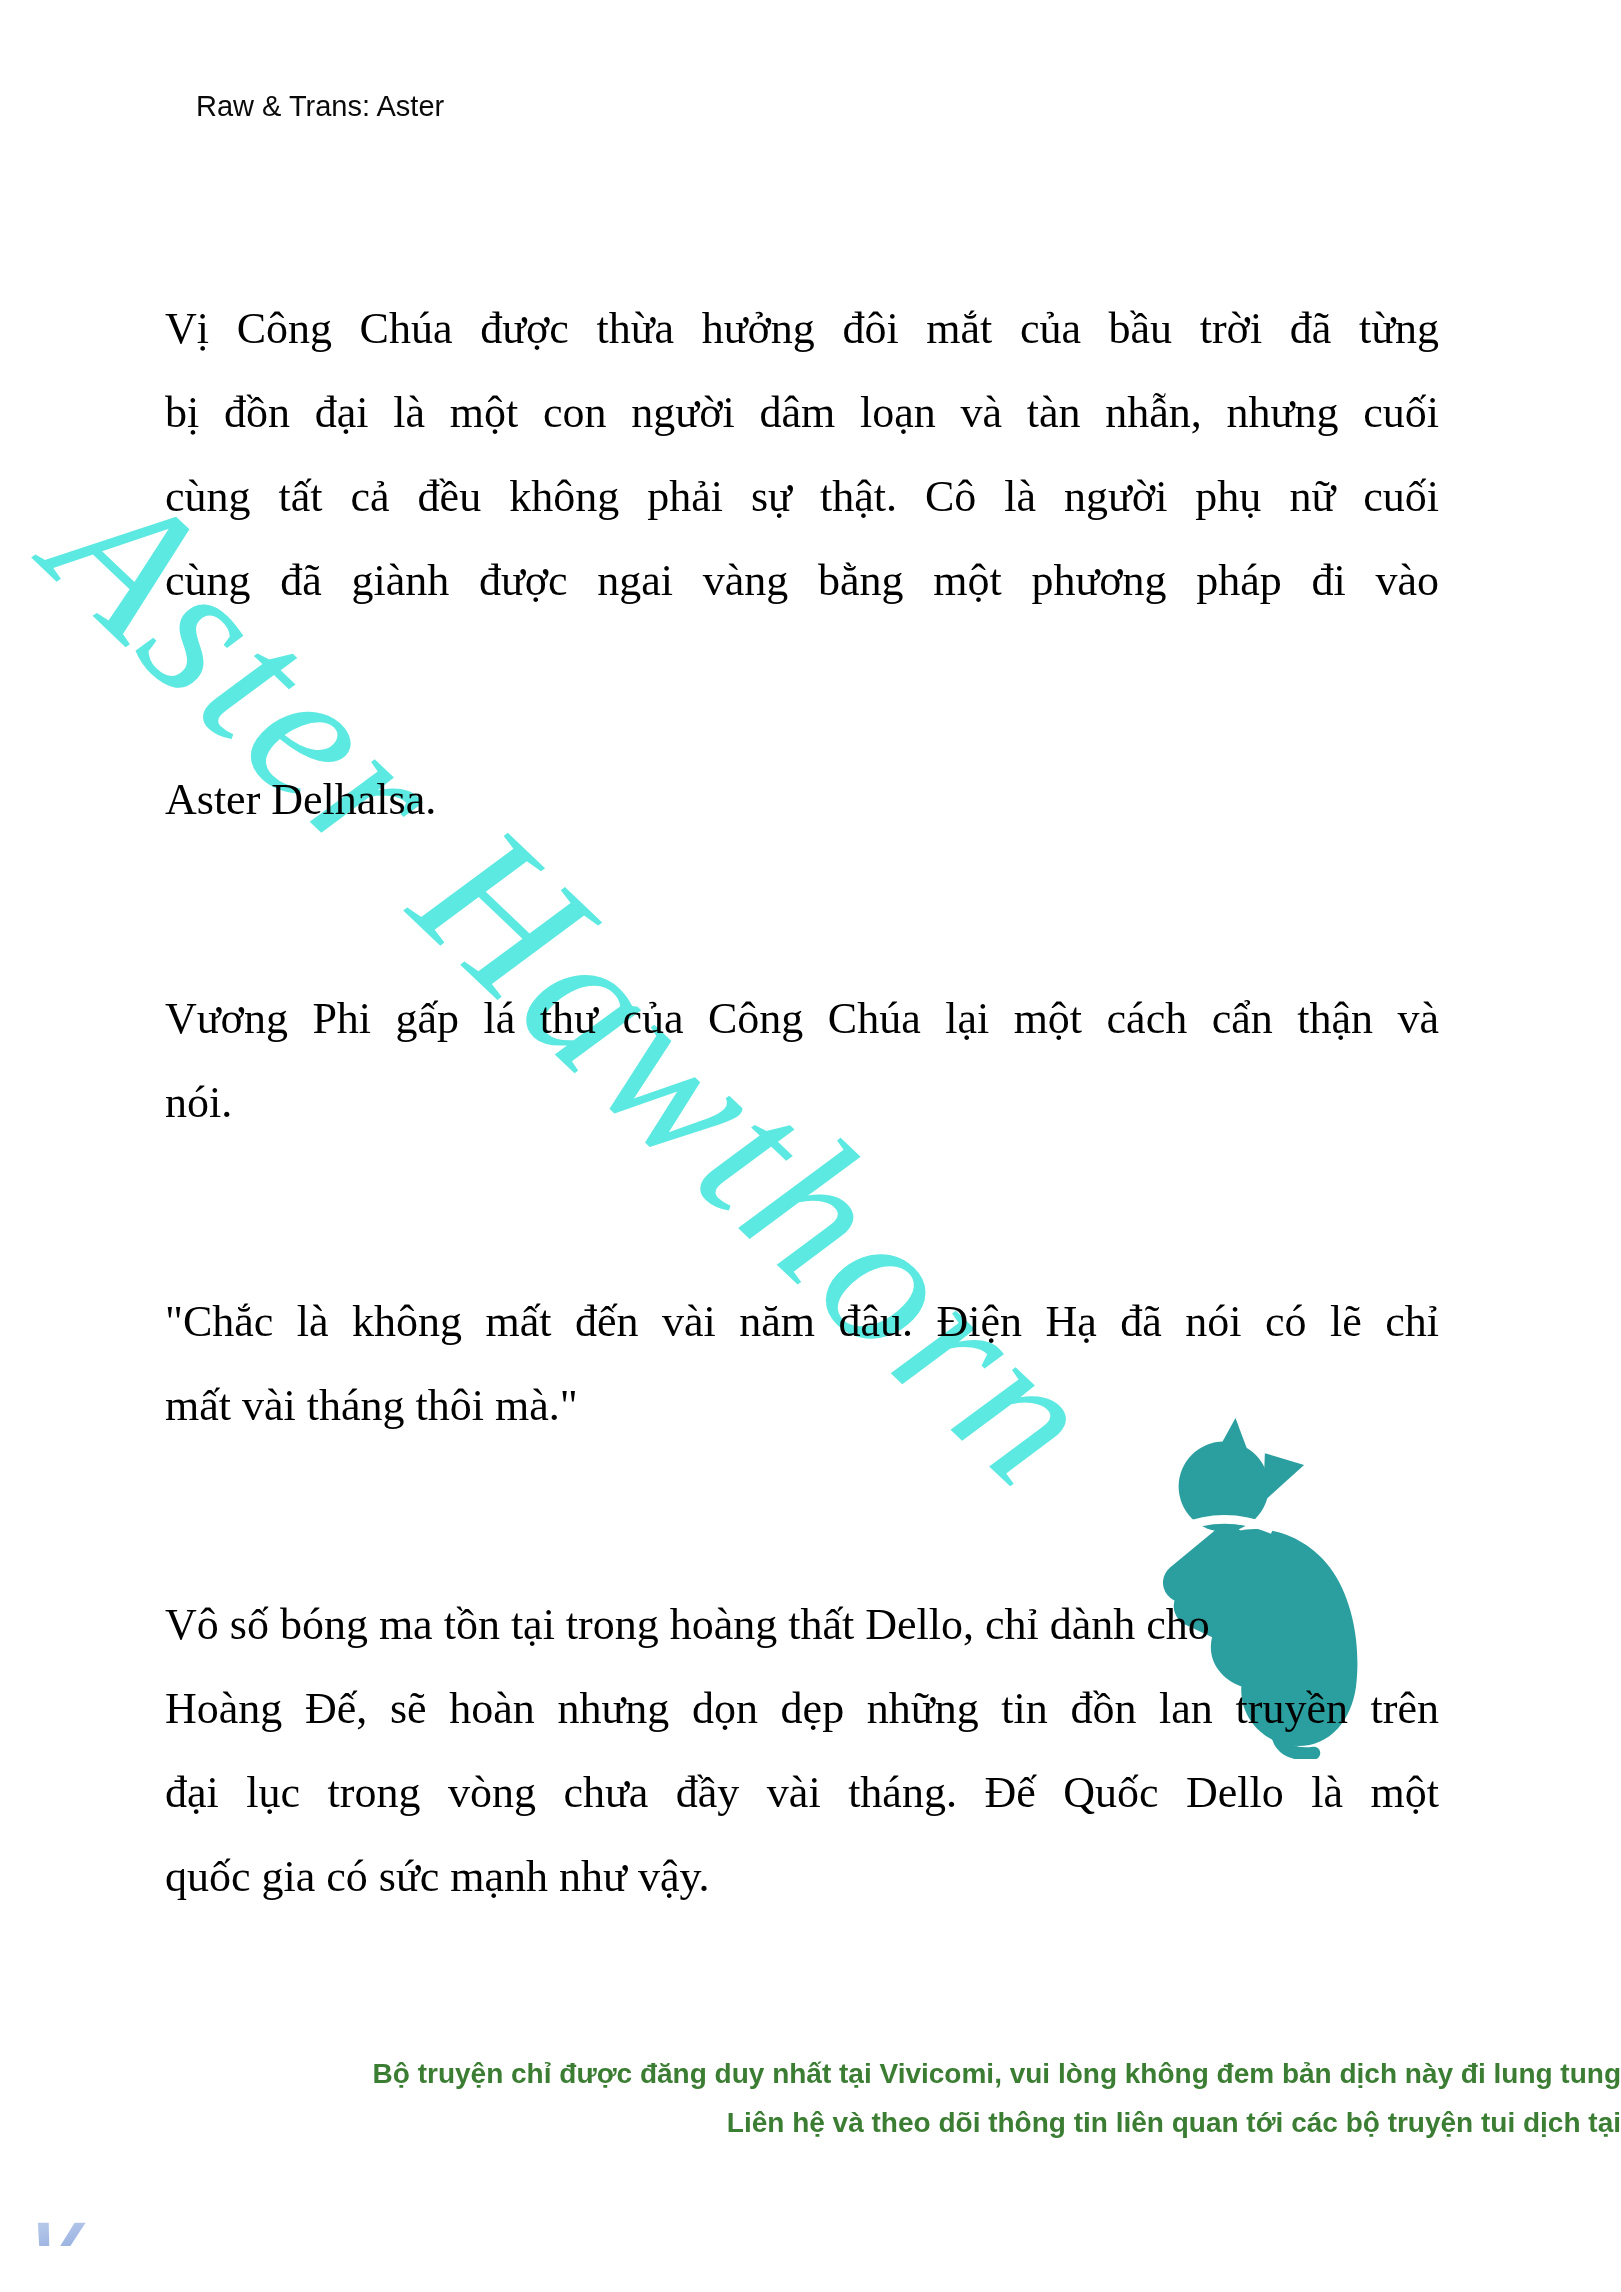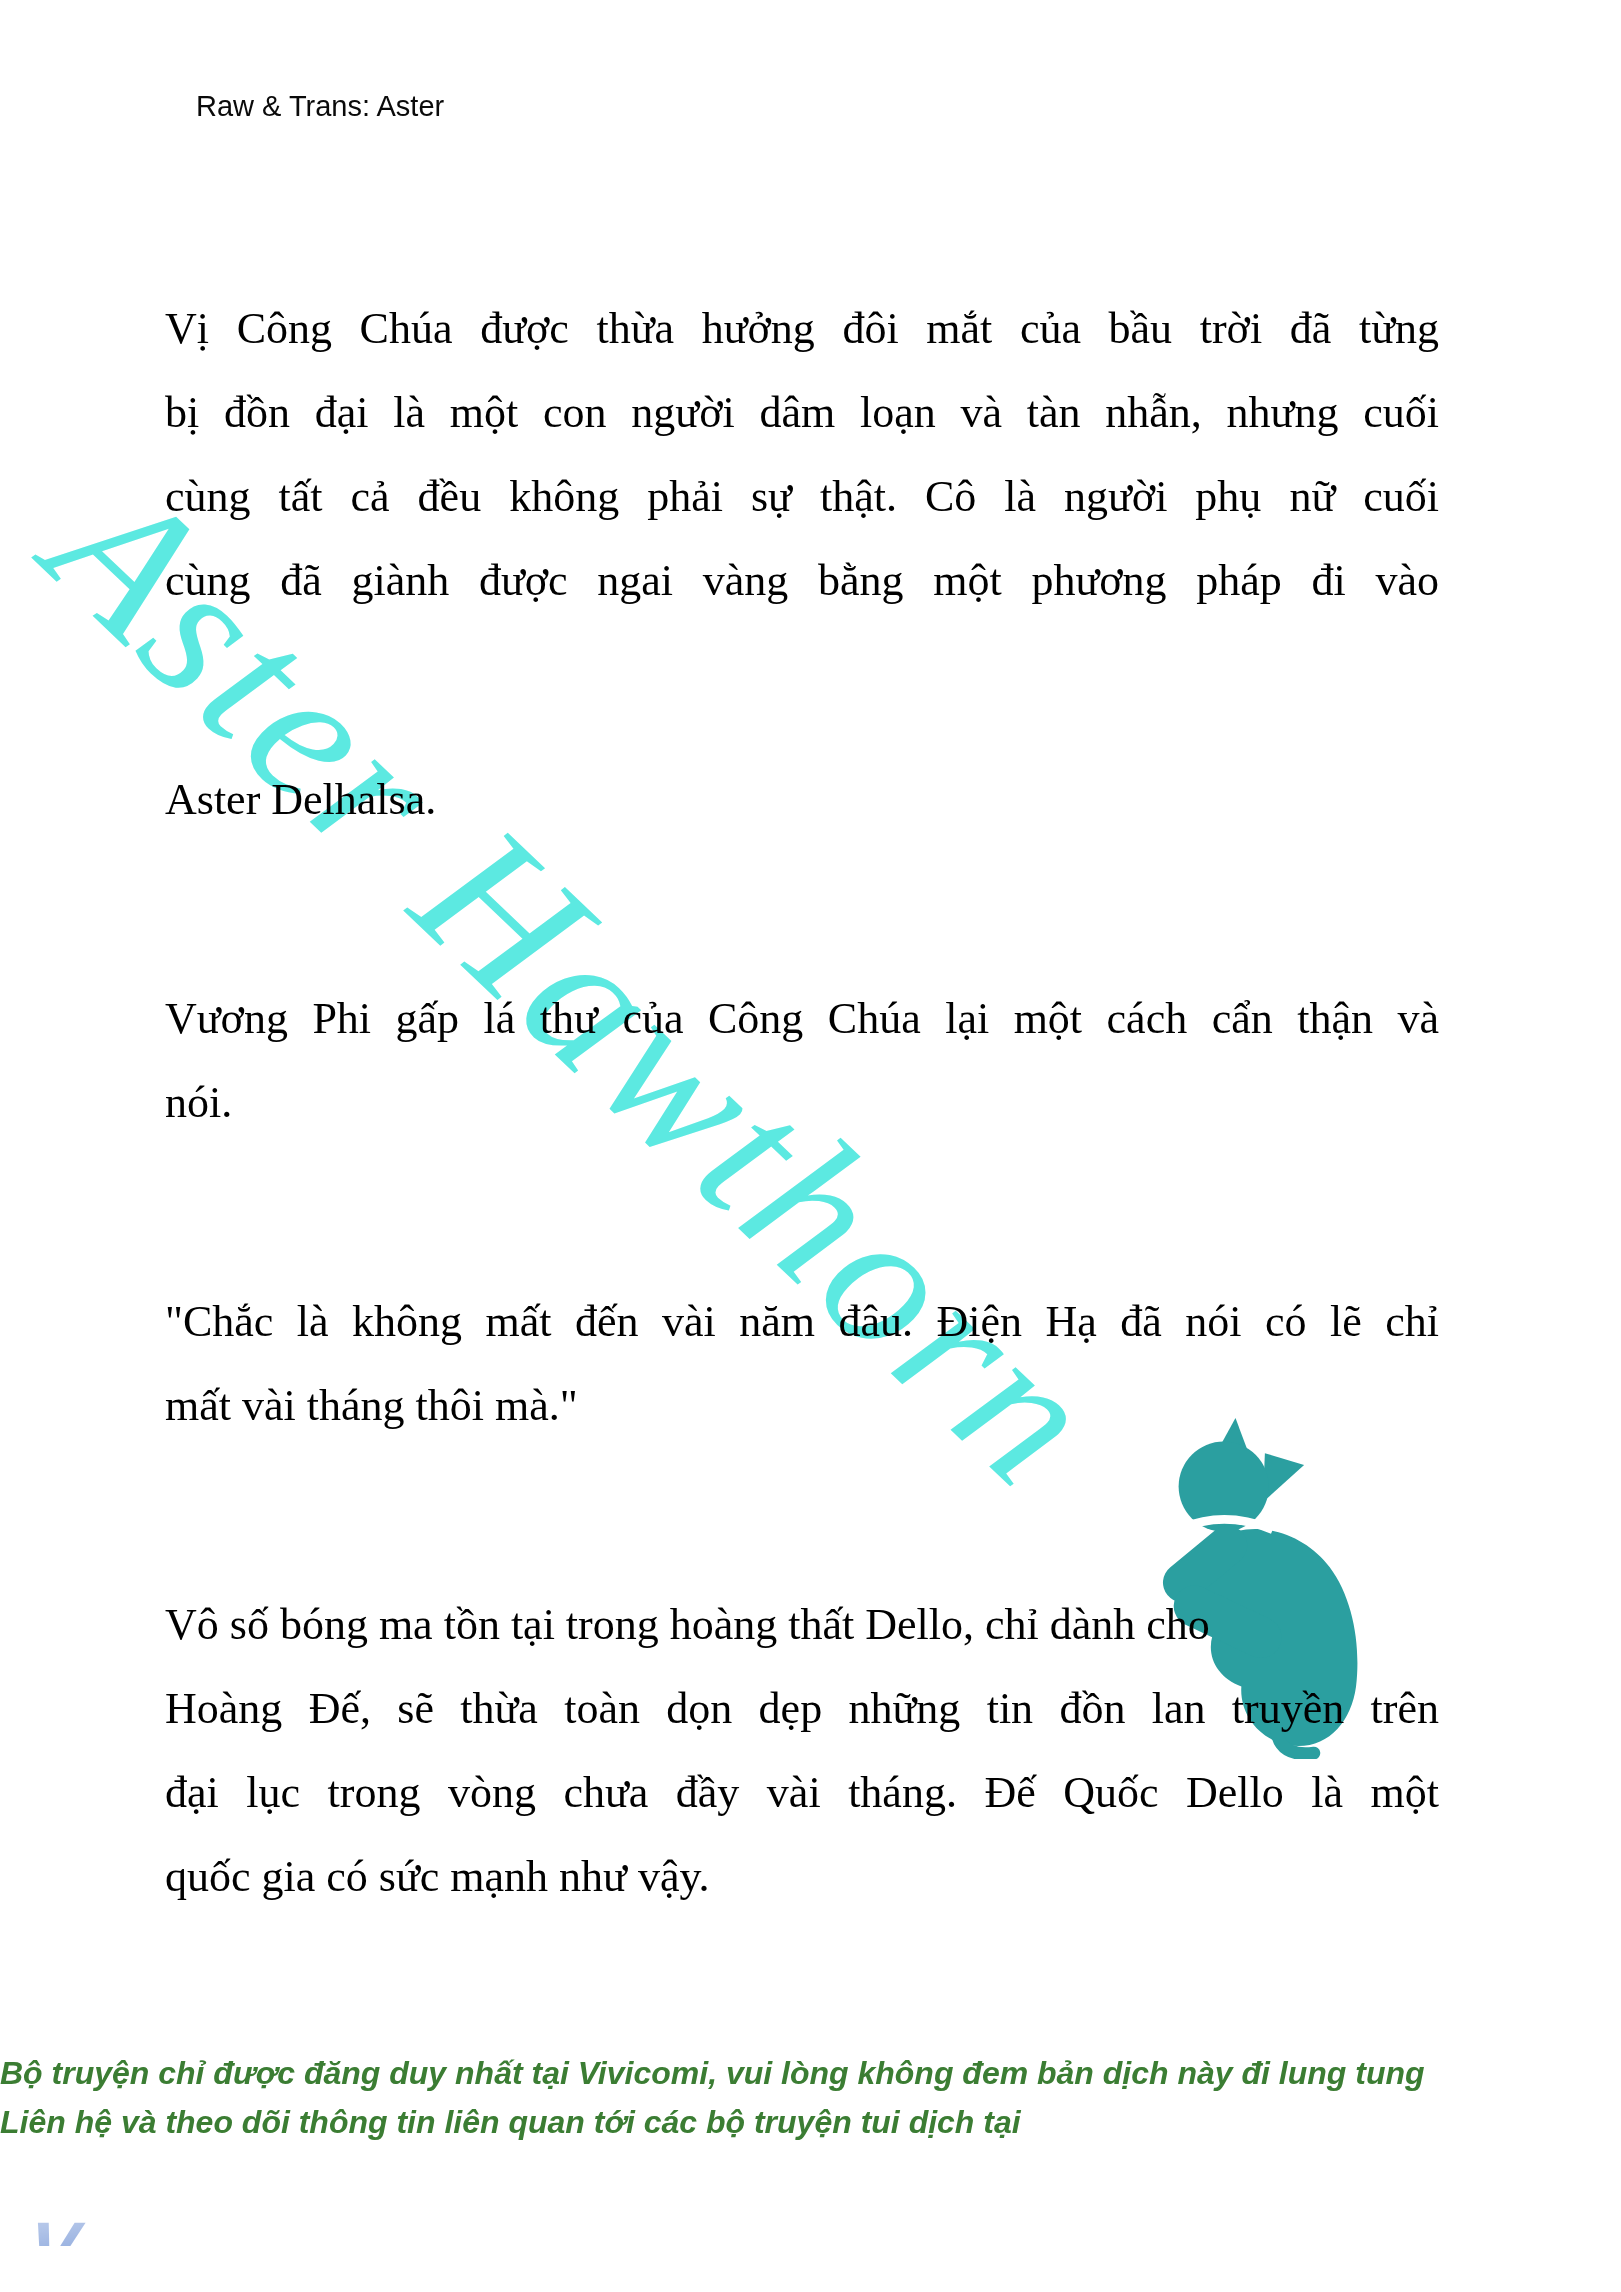--- a/index.html
+++ b/index.html
@@ -49,25 +49,24 @@
     position:absolute;
     left:1155px; top:1414px;
     width:208px; height:345px;
     color:var(--cat-color,#2b9fa0);
     z-index:2;
   }
   .footer{
     position:absolute;
     left:0; top:2049px;
     width:1621px;
-    text-align:left;
+    text-align:right;
     font-family:"Liberation Sans","DejaVu Sans",sans-serif;
     font-weight:bold;
-    font-style:italic;
-    font-size:32px;
+    font-size:28px;
     line-height:49px;
     color:var(--footer-color,#3b7d33);
     z-index:3;
   }
   .logo{
     position:absolute;
     left:29px; top:2201px;
     font-family:"Liberation Sans","DejaVu Sans",sans-serif;
     font-weight:bold;
     font-style:italic;
@@ -124,21 +123,21 @@
     <div class="para">
       <div class="line just">Vương Phi gấp lá thư của Công Chúa lại một cách cẩn thận và</div>
       <div class="line">nói.</div>
     </div>
     <div class="para">
       <div class="line just">"Chắc là không mất đến vài năm đâu. Điện Hạ đã nói có lẽ chỉ</div>
       <div class="line">mất vài tháng thôi mà."</div>
     </div>
     <div class="para">
       <div class="line">Vô số bóng ma tồn tại trong hoàng thất Dello, chỉ dành cho</div>
-      <div class="line just">Hoàng Đế, sẽ thừa toàn dọn dẹp những tin đồn lan truyền trên</div>
+      <div class="line just">Hoàng Đế, sẽ hoàn nhưng dọn dẹp những tin đồn lan truyền trên</div>
       <div class="line just">đại lục trong vòng chưa đầy vài tháng. Đế Quốc Dello là một</div>
       <div class="line">quốc gia có sức mạnh như vậy.</div>
     </div>
   </div>
 
   <div class="footer">
     <div>Bộ truyện chỉ được đăng duy nhất tại Vivicomi, vui lòng không đem bản dịch này đi lung tung</div>
     <div>Liên hệ và theo dõi thông tin liên quan tới các bộ truyện tui dịch tại</div>
   </div>
 

